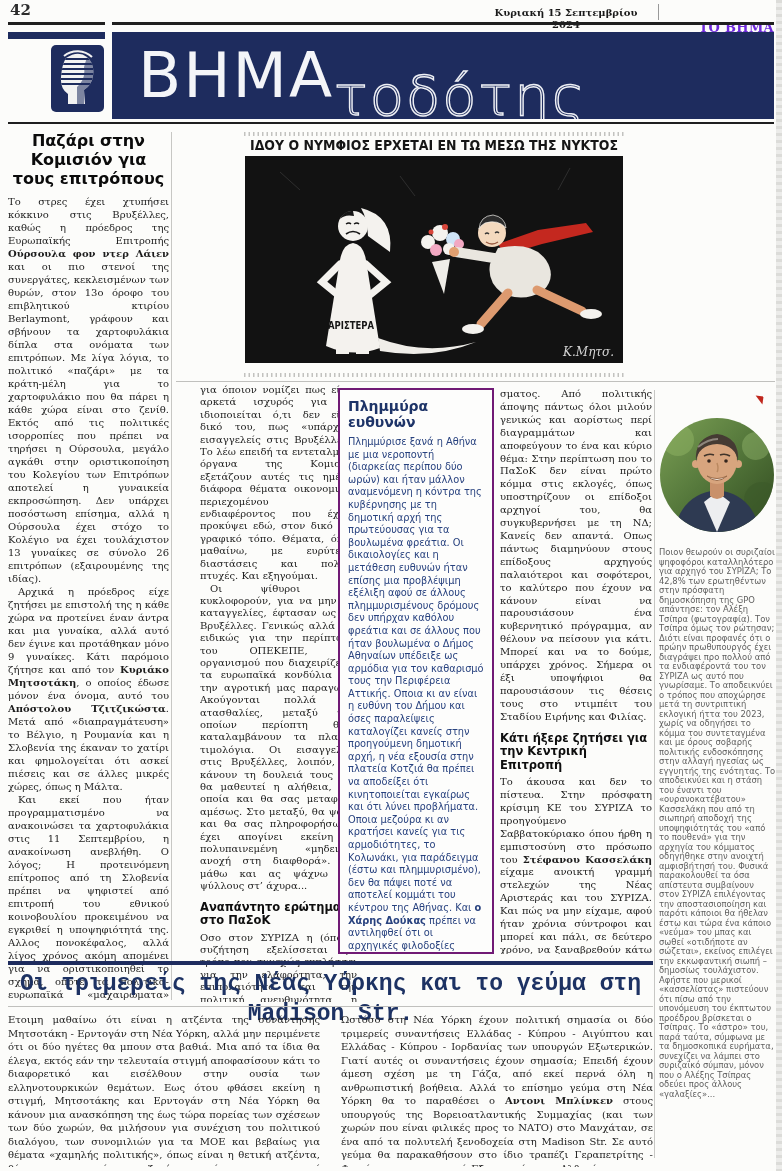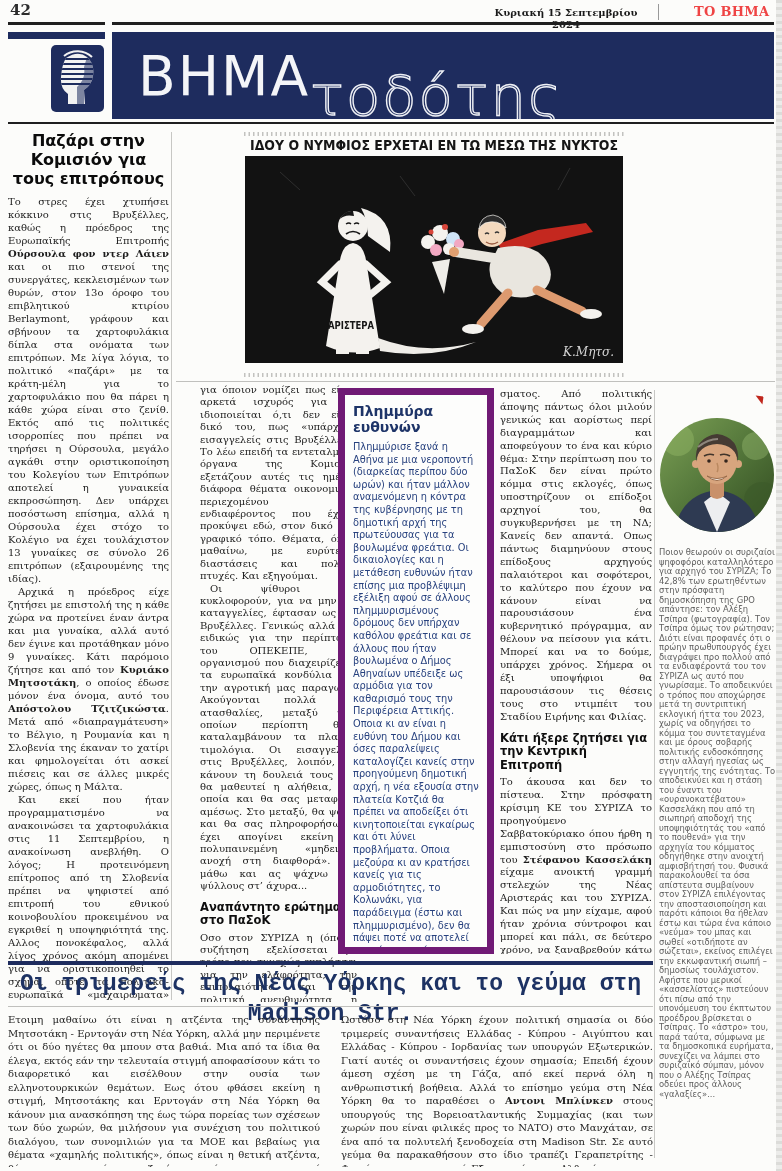--- a/index.html
+++ b/index.html
@@ -6,47 +6,47 @@
   .page{position:relative;width:782px;height:1171px;background:#fcfcfa;overflow:hidden;
         font-family:"DejaVu Serif",serif;color:#1c1c1c;}
   .abs{position:absolute;}
   .hr{position:absolute;background:#1f1f1f;}
   .vsep{position:absolute;width:1px;background:#c7c7c4;}
   .hsep{position:absolute;height:1px;background:#c0c0bd;}
 
   
   .pgnum{font:bold 15px/15px "DejaVu Serif",serif;color:#2c2c2c;}
   .hdr-date{font:bold 10px/12px "DejaVu Serif",serif;color:#1a1a1a;text-align:center;}
-  .hdr-paper{font:bold 13px/14px "DejaVu Serif",serif;color:#ef4444;text-align:left;letter-spacing:.3px;}
+  .hdr-paper{font:bold 13px/14px "DejaVu Serif",serif;color:#6d28d9;text-align:right;letter-spacing:.3px;margin-top:16px;}
 
   
   .mastbar{position:absolute;background:#1e2c5e;}
   .mastbox{position:absolute;left:112px;top:32px;width:662px;height:87px;background:#1e2c5e;
            display:flex;align-items:center;overflow:hidden;}
-  .mast-main{font-family:"DejaVu Sans",sans-serif;font-weight:400;font-size:55px;color:#f4f5f8;
+  .mast-main{font-family:"DejaVu Sans",sans-serif;font-weight:400;font-size:63px;color:#f4f5f8;
              letter-spacing:2px;margin-left:26px;}
   .mast-suffix{font-family:"DejaVu Sans",sans-serif;font-weight:200;font-size:56px;
                color:transparent;-webkit-text-stroke:1.4px #eef0f5;letter-spacing:2px;margin-top:40px;}
 
   
   .colbody{position:absolute;overflow:hidden;text-align:justify;}
   .colbody p{margin:0;font-size:10px;line-height:13px;}
   .colbody p.ind{text-indent:10px;}
   .art-title{font-family:"DejaVu Sans",sans-serif;font-weight:bold;font-size:16px;line-height:19px;
              color:#0b0b0b;margin:0 0 7px 0;text-align:center;}
   .sub-title{font-family:"DejaVu Sans",sans-serif;font-weight:bold;font-size:11.5px;line-height:13.5px;
              color:#0e0e0e;margin:8px 0 4px 0;text-align:left;}
   .b{font-weight:bold;}
 
   .col2 p{line-height:12.4px;}
   .col4 p{line-height:12.9px;}
 
   
   .floodbox{position:absolute;left:338px;top:388px;width:156px;height:566px;background:#fdfdfc;
-            border:7px solid #701a75;box-sizing:border-box;padding:8px 8px;overflow:hidden;}
+            border:2px solid #701a75;box-sizing:border-box;padding:8px 8px;overflow:hidden;}
   .floodbox h3{margin:0 0 6px 0;font-family:"DejaVu Sans",sans-serif;font-weight:bold;
                font-size:14px;line-height:16px;color:#1e3468;}
   .floodbox p{margin:0;font-family:"DejaVu Sans",sans-serif;font-size:9.8px;line-height:12.6px;
               color:#28427f;text-align:left;}
 
   
   .sidebar-caption{position:absolute;left:659px;top:548px;width:117px;height:600px;overflow:hidden;
                    font-family:"DejaVu Sans",sans-serif;font-size:8.4px;line-height:9.5px;color:#5e5e5e;
                    text-align:left;}
   .red-marker{position:absolute;left:755px;top:396px;width:0;height:0;

